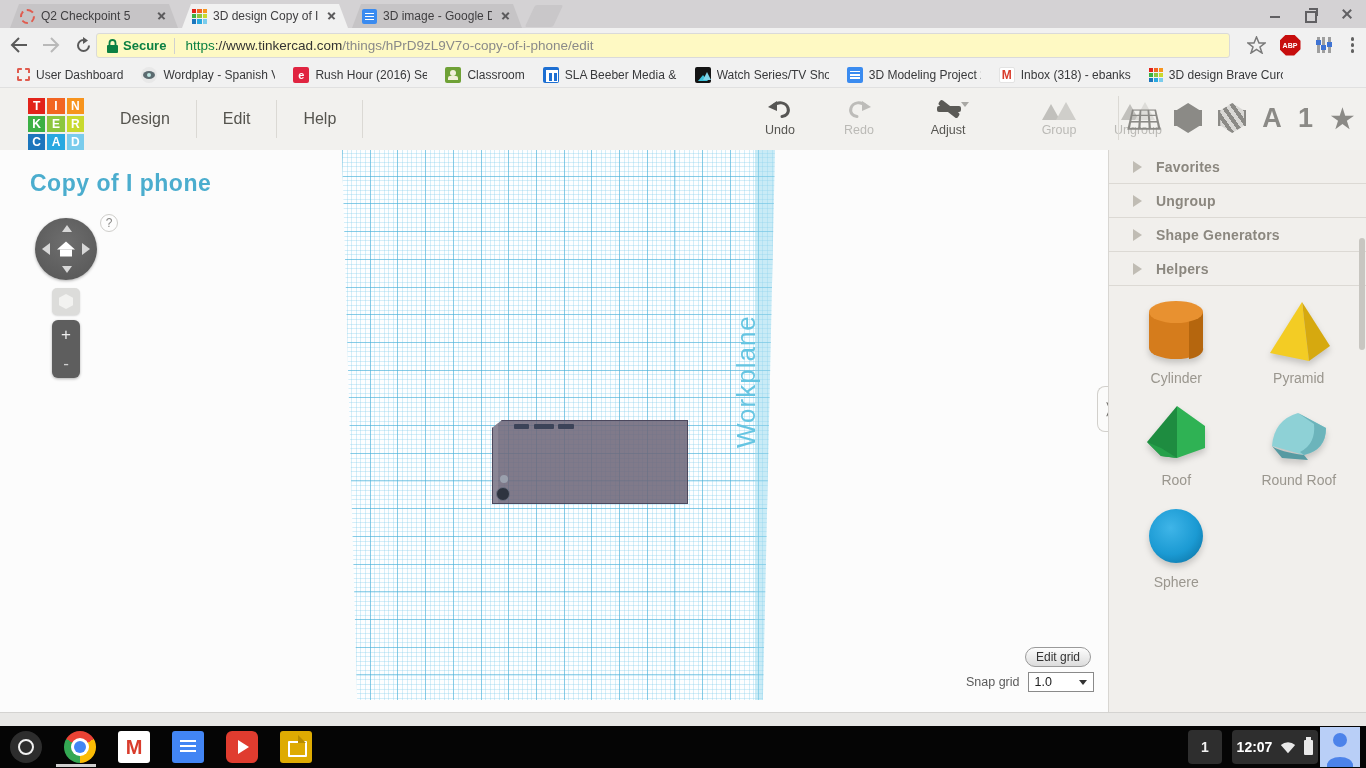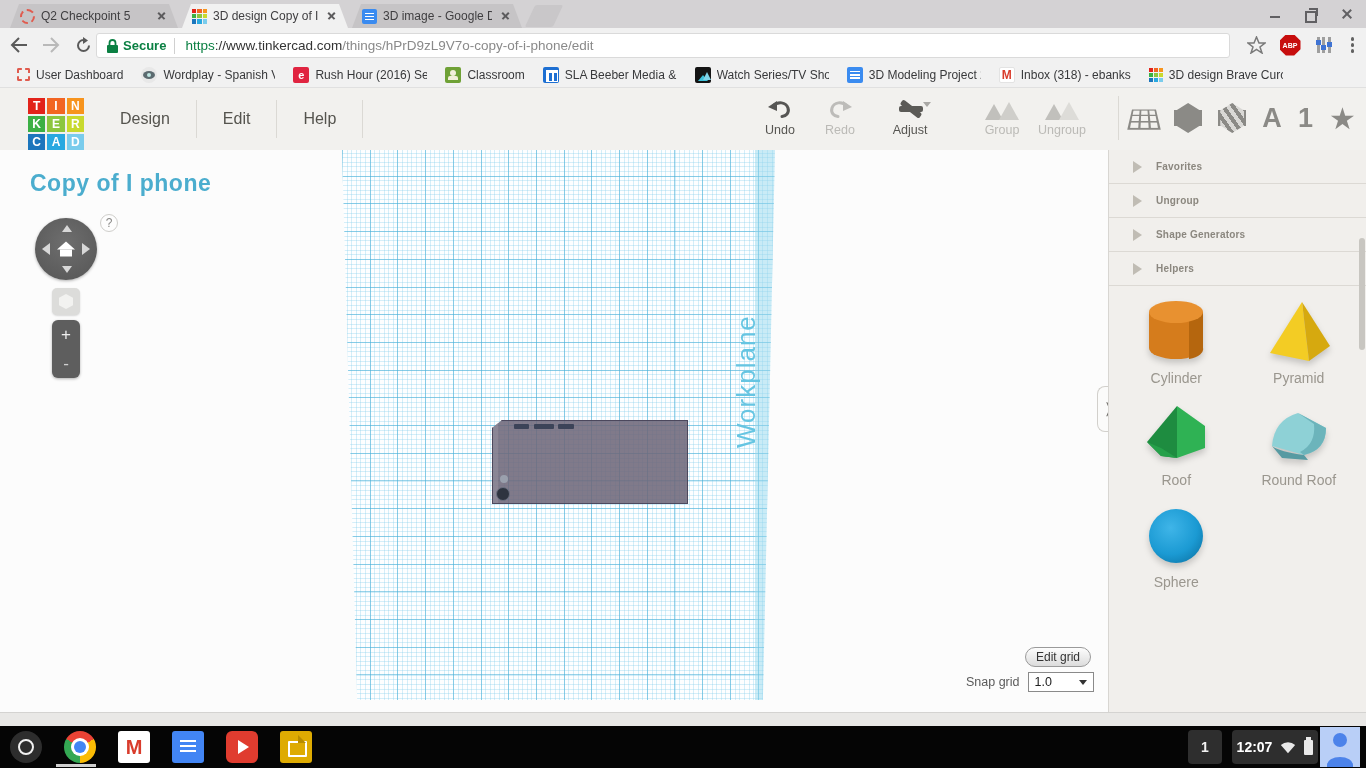--- a/index.html
+++ b/index.html
@@ -29,21 +29,21 @@
   .wc { width:14px; height:14px; position:relative; cursor:pointer; }
   .wc-min::before { content:""; position:absolute; left:2px; top:9px; width:10px; height:2px; background:#616063; }
   .wc-restore::before { content:""; position:absolute; left:1px; top:4px; width:8px; height:8px; border:2px solid #616063; }
   .wc-restore::after { content:""; position:absolute; left:5px; top:1px; width:7px; height:6px; border:2px solid #616063; border-left:none; border-bottom:none; }
   .wc-close::before,.wc-close::after { content:""; position:absolute; left:1px; top:6px; width:12px; height:2.2px; background:#616063; }
   .wc-close::before { transform:rotate(45deg);} .wc-close::after { transform:rotate(-45deg);}
 
   
   .toolbar { position:absolute; left:0; top:28px; width:1366px; height:34px; background:#f1f1f1; display:flex; align-items:center; }
   .nav-btn { width:26px; height:26px; margin-left:6px; display:flex; align-items:center; justify-content:center; }
-  .urlbox { position:absolute; left:96px; top:33px; width:1134px; height:25px; background:#ffffff;
+  .urlbox { position:absolute; left:96px; top:33px; width:1134px; height:25px; background:#fef9c3;
             border:1px solid #dadada; border-radius:3px; display:flex; align-items:center; padding:0 10px; }
   .secure { color:#0b8043; font-size:13px; font-weight:bold; margin:0 8px 0 5px; }
   .url-sep { width:1px; height:16px; background:#d0d0d0; margin-right:10px; }
   .url { font-size:13.5px; white-space:nowrap; overflow:hidden; }
   .url .scheme { color:#0b8043; }
   .url .host { color:#333; }
   .url .path { color:#8a8a8a; }
   .addr-right { position:absolute; right:8px; top:28px; height:34px; display:flex; align-items:center; gap:14px; }
   .abp { width:21px; height:21px; background:#c70d0d; color:#fff; font-size:7px; font-weight:bold;
          display:flex; align-items:center; justify-content:center;
@@ -83,21 +83,21 @@
       display:flex; align-items:center; justify-content:center; }
 
   
   .tk-header { position:absolute; left:0; top:88px; width:1366px; height:62px; background:#f2f1ee; }
   .tk-logo { position:absolute; left:28px; top:10px; width:56px; height:52px; display:grid;
              grid-template-columns:repeat(3,1fr); grid-template-rows:repeat(3,1fr); gap:2px; }
   .tk-logo span { display:flex; align-items:center; justify-content:center; color:#fff; font-weight:bold; font-size:12px; }
   .tk-menus { position:absolute; left:94px; top:0; height:62px; display:flex; align-items:center; }
   .tk-menu { font-size:16px; color:#55544e; padding:0 26px; height:38px; display:flex; align-items:center; cursor:pointer; }
   .tk-menu-sep { width:1px; height:38px; background:#dbd9d4; }
-  .tk-tools { position:absolute; left:750px; top:6px; display:flex; }
+  .tk-tools { position:absolute; left:750px; top:6px; display:flex;gap:19px; }
   .tk-tool { width:60px; display:flex; flex-direction:column; align-items:center; gap:3px; cursor:pointer; }
   .tk-tool .lbl { font-size:12.5px; color:#565551; }
   .tk-tool.disabled .lbl { color:#bbbab6; }
   .tk-tool .ic { height:26px; display:flex; align-items:flex-end; justify-content:center; }
   .adjust-ic { position:relative; width:26px; height:24px; }
   .adjust-ic i { position:absolute; left:2px; top:10px; width:24px; height:6px; background:#5b5a56; border-radius:2px; }
   .adjust-ic i:first-child { transform:rotate(38deg); }
   .adjust-ic i:last-child { transform:rotate(-38deg); }
   .adjust-caret { position:absolute; right:-8px; top:6px; width:0; height:0; border-left:4px solid transparent; border-right:4px solid transparent; border-top:5px solid #a9a8a4; }
   .mountains { position:relative; width:34px; height:20px; }
@@ -174,21 +174,21 @@
       justify-content:space-between; padding:0 6px; font-size:12.5px; color:#222; }
   .sg-caret { width:0; height:0; border-left:4px solid transparent; border-right:4px solid transparent; border-top:5px solid #333; }
 
   .panel-collapse { position:absolute; left:1097px; top:236px; width:22px; height:46px; background:#fbfbfa;
       border:1px solid #d2d0cc; border-right:none; border-radius:8px 0 0 8px; display:flex; align-items:center; justify-content:center;
       color:#6f6d68; font-size:16px; cursor:pointer; }
 
   
   .panel { position:absolute; left:1108px; top:150px; width:258px; height:562px; background:#f1efec; border-left:1px solid #d8d6d2; }
   .cat-row { height:34px; border-bottom:1px solid #dcd9d4; display:flex; align-items:center; padding-left:24px; gap:14px; cursor:pointer; }
-  .cat-label { font-size:10px; color:#8b877f; font-weight:bold; letter-spacing:0.2px; }
+  .cat-label { font-size:14px; color:#8b877f; font-weight:bold; letter-spacing:0.2px; }
   .tri-r { width:0; height:0; border-top:6px solid transparent; border-bottom:6px solid transparent; border-left:9px solid #c0bcb4; }
   .tri-d { width:0; height:0; border-left:6px solid transparent; border-right:6px solid transparent; border-top:9px solid #c0bcb4; margin-right:-3px; }
   .shapes-grid { display:grid; grid-template-columns:1fr 1fr; padding:12px 6px 0 6px; row-gap:14px; }
   .shape-cell { display:flex; flex-direction:column; align-items:center; gap:6px; cursor:pointer; }
   .shape-cell svg { filter:drop-shadow(0 4px 3px rgba(0,0,0,0.18)); }
   .shape-label { font-size:14px; color:#9a968e; }
   .panel-scroll { position:absolute; right:1px; top:88px; width:6px; height:112px; background:#c8c6c1; border-radius:3px; }
 
   
   .bottom-strip { position:absolute; left:0; top:712px; width:1366px; height:14px; background:#e9e8e6; border-top:1px solid #d4d3d1; }

